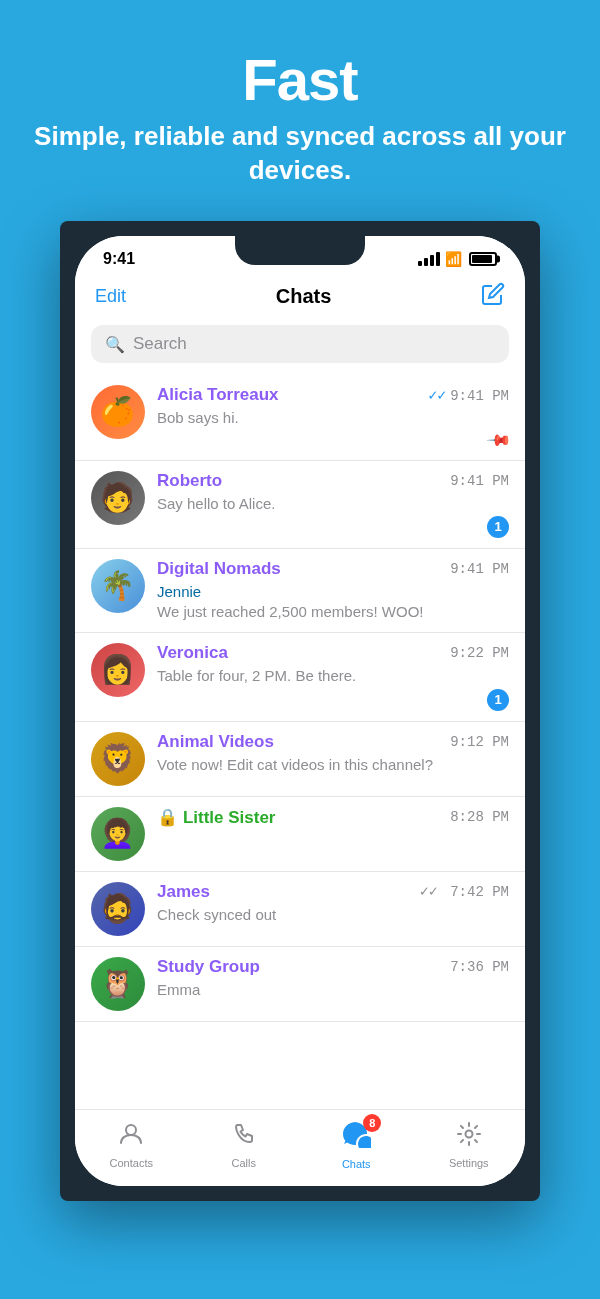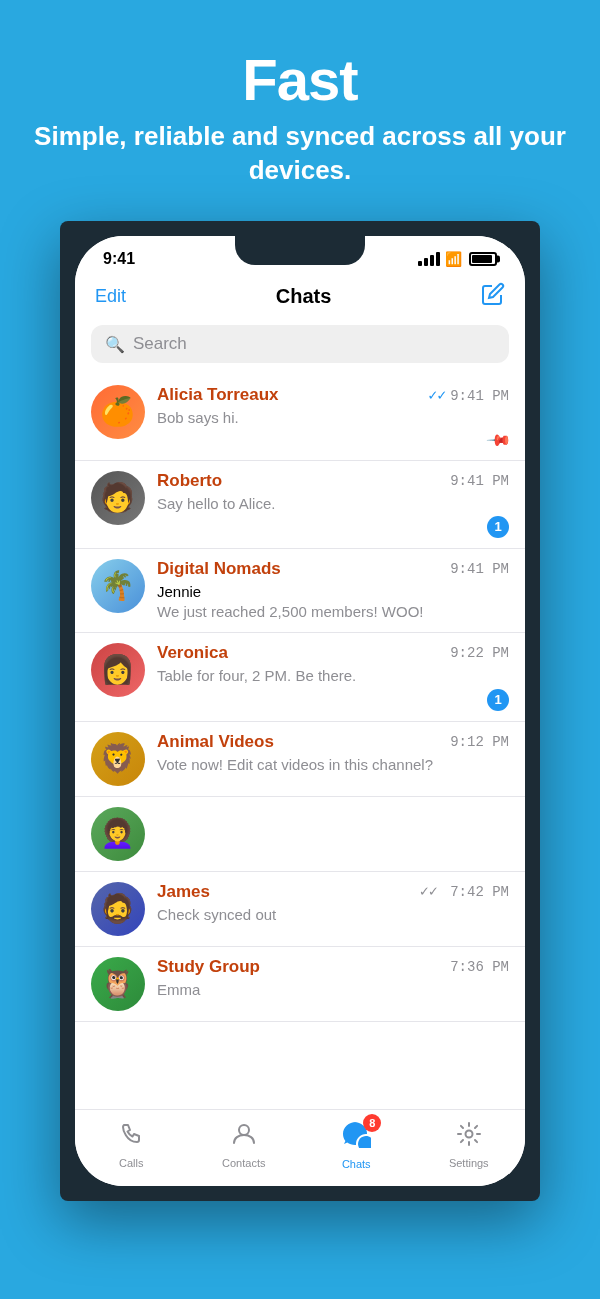--- a/index.html
+++ b/index.html
@@ -221,21 +221,21 @@
     }
     .chat-top-row {
       display: flex;
       justify-content: space-between;
       align-items: center;
       margin-bottom: 3px;
     }
     .chat-name {
       font-size: 17px;
       font-weight: 600;
-      color: #c2410c;
+      color: #8b5cf6;
     }
     .chat-name-green {
       color: #2AAB2A;
     }
     .chat-time {
       font-size: 14px;
       color: #8E8E93;
       white-space: nowrap;
       font-family: Liberation Mono, monospace;
     }
@@ -275,21 +275,21 @@
     .double-check {
       color: #2196F3;
       font-size: 15px;
       margin-right: 4px;
     }
     .double-check-gray {
       color: #8E8E93;
     }
     .sender-label {
       font-size: 15px;
-      color: #000000;
+      color: #0369a1;
     }
 
     
     .bottom-nav {
       display: flex;
       justify-content: space-around;
       align-items: center;
       padding: 10px 0 16px;
       background: white;
       border-top: 0.5px solid #E5E5EA;
@@ -466,20 +466,24 @@
             </div>
             <div class="chat-preview">Vote now! Edit cat videos in this channel?</div>
           </div>
         </div>
 
         <div class="chat-item">
           <div class="avatar avatar-sister">
             <span class="av-emoji">👩‍🦱</span>
           </div>
           <div class="chat-content">
+            <div class="chat-top-row">
+              <span class="chat-name chat-name-green">🔒 Little Sister</span>
+              <span class="chat-time">8:28 PM</span>
+            </div>
           </div>
         </div>
 
         <div class="chat-item">
           <div class="avatar avatar-james">
             <span class="av-emoji">🧔</span>
           </div>
           <div class="chat-content">
             <div class="chat-top-row">
               <span class="chat-name">James</span>
@@ -500,38 +504,38 @@
               <span class="chat-name">Study Group</span>
               <span class="chat-time">7:36 PM</span>
             </div>
             <div class="chat-preview">Emma</div>
           </div>
         </div>
 
       </div>
 
       <div class="bottom-nav">
-        <div class="nav-item">
-          <span class="nav-icon">
-            <svg width="26" height="26" viewBox="0 0 26 26" fill="none">
-              <path d="M6 4h4l2 5-2.5 1.5c1 2 3 4 5 5L16 13l5 2v4c0 1-1 2-2 2C8 21 5 8 5 6c0-1 1-2 1-2z" stroke="#8E8E93" stroke-width="2" stroke-linecap="round" stroke-linejoin="round"></path>
-            </svg>
-          </span>
-          <span class="nav-label">Calls</span>
-        </div>
         <div class="nav-item">
           <span class="nav-icon">
             <svg width="26" height="26" viewBox="0 0 26 26" fill="none">
               <circle cx="13" cy="9" r="5" stroke="#8E8E93" stroke-width="2"></circle>
               <path d="M3 22c0-5 4.5-8 10-8s10 3 10 8" stroke="#8E8E93" stroke-width="2" stroke-linecap="round"></path>
             </svg>
           </span>
           <span class="nav-label">Contacts</span>
         </div>
         <div class="nav-item">
+          <span class="nav-icon">
+            <svg width="26" height="26" viewBox="0 0 26 26" fill="none">
+              <path d="M6 4h4l2 5-2.5 1.5c1 2 3 4 5 5L16 13l5 2v4c0 1-1 2-2 2C8 21 5 8 5 6c0-1 1-2 1-2z" stroke="#8E8E93" stroke-width="2" stroke-linecap="round" stroke-linejoin="round"></path>
+            </svg>
+          </span>
+          <span class="nav-label">Calls</span>
+        </div>
+        <div class="nav-item">
           <span class="nav-icon nav-icon-active">
             <div class="nav-badge">
               <svg width="30" height="28" viewBox="0 0 30 28" fill="none">
                 <path d="M15 2C7.8 2 2 7.4 2 14c0 2.6.9 5 2.4 7L3 24l3.2-1.4C8.3 24.2 11.1 25 14 25c.3 0 .7 0 1-.1C15 24.6 15 24.3 15 24c0-5.5 4.5-10 10-10h1c0-.3 0-.7 0-1C26 7.4 20.2 2 13 2h2z" fill="#2196F3"></path>
                 <path d="M25 16c-4.4 0-8 3.6-8 8s3.6 8 8 8 8-3.6 8-8-3.6-8-8-8z" fill="#2196F3"></path>
               </svg>
               <span class="nav-badge-count">8</span>
             </div>
           </span>
           <span class="nav-label nav-label-active">Chats</span>

